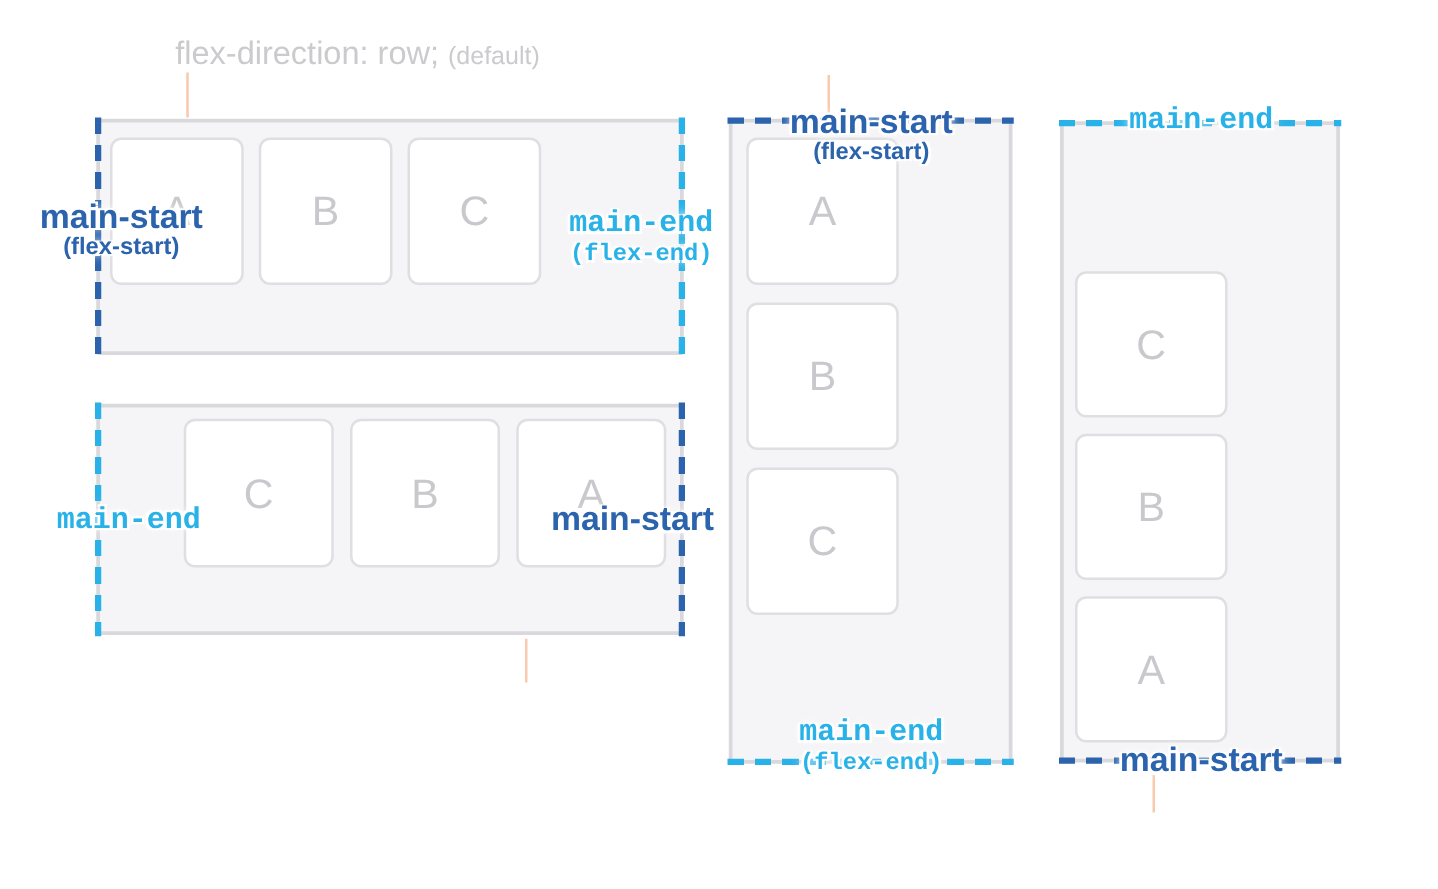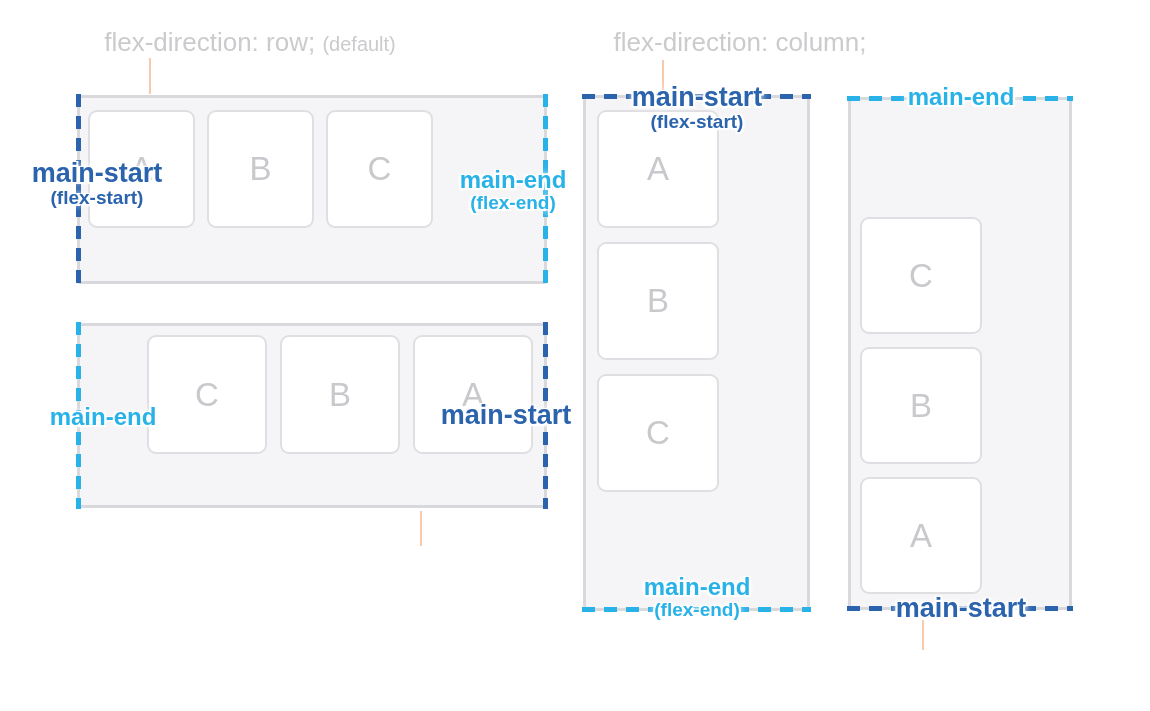--- a/index.html
+++ b/index.html
@@ -39,45 +39,42 @@
   .edge.left{left:-4px;} .edge.right{right:-4px;}
   .edge.top{top:-4px;} .edge.bottom{bottom:-4px;}
   
   .lbl{
     position:absolute;font-weight:bold;text-align:center;white-space:nowrap;
     transform:translateX(-50%);line-height:1.08;z-index:5;
     text-shadow:-2px -1px 0 #fff,2px -1px 0 #fff,-2px 2px 0 #fff,2px 2px 0 #fff,0 0 6px #fff,0 0 10px #fff;
   }
   .lbl span{display:block;}
   .lbl.start{color:var(--main-start);}
-  .lbl.end{color:var(--main-end);}
+  .lbl.end{color:var(--main-end);font-family:Liberation Mono, monospace;}
   .l-main-start{font-size:27px;}
   .l-sub-start{font-size:19px;}
   .l-main-end{font-size:24px;}
   .l-sub-end{font-size:19px;}
   
   .caption{
     position:absolute;transform:translateX(-50%);color:var(--caption-gray);
-    font-size:26px;white-space:nowrap;z-index:1;
+    font-size:26px;white-space:nowrap;z-index:1;margin-left:36px;
   }
   .caption .note{font-size:20px;}
   
   .connector{position:absolute;width:2px;background:var(--connector-peach);z-index:0;}
 </style>
 </head>
 <body>
 
 <div class="canvas">
 
   <div class="caption" style="left:250px;top:27px;">
     <span>flex-direction: row;</span>
     <span class="note">(default)</span>
-  </div>
-  <div class="caption" style="left:740px;top:27px;">
-    <span>flex-direction: column;</span>
   </div>
 
   <div class="connector" style="left:149px;top:58px;height:36px;"></div>
   <div class="connector" style="left:662px;top:60px;height:30px;"></div>
   <div class="connector" style="left:420px;top:511px;height:35px;"></div>
   <div class="connector" style="left:922px;top:620px;height:30px;"></div>
 
   <div class="fc" style="left:77px;top:95px;width:470px;height:189px;">
     <div class="items" style="flex-direction:row;padding:12px 8px;gap:12px;">
       <div class="item" style="width:107px;height:118px;">A</div>

